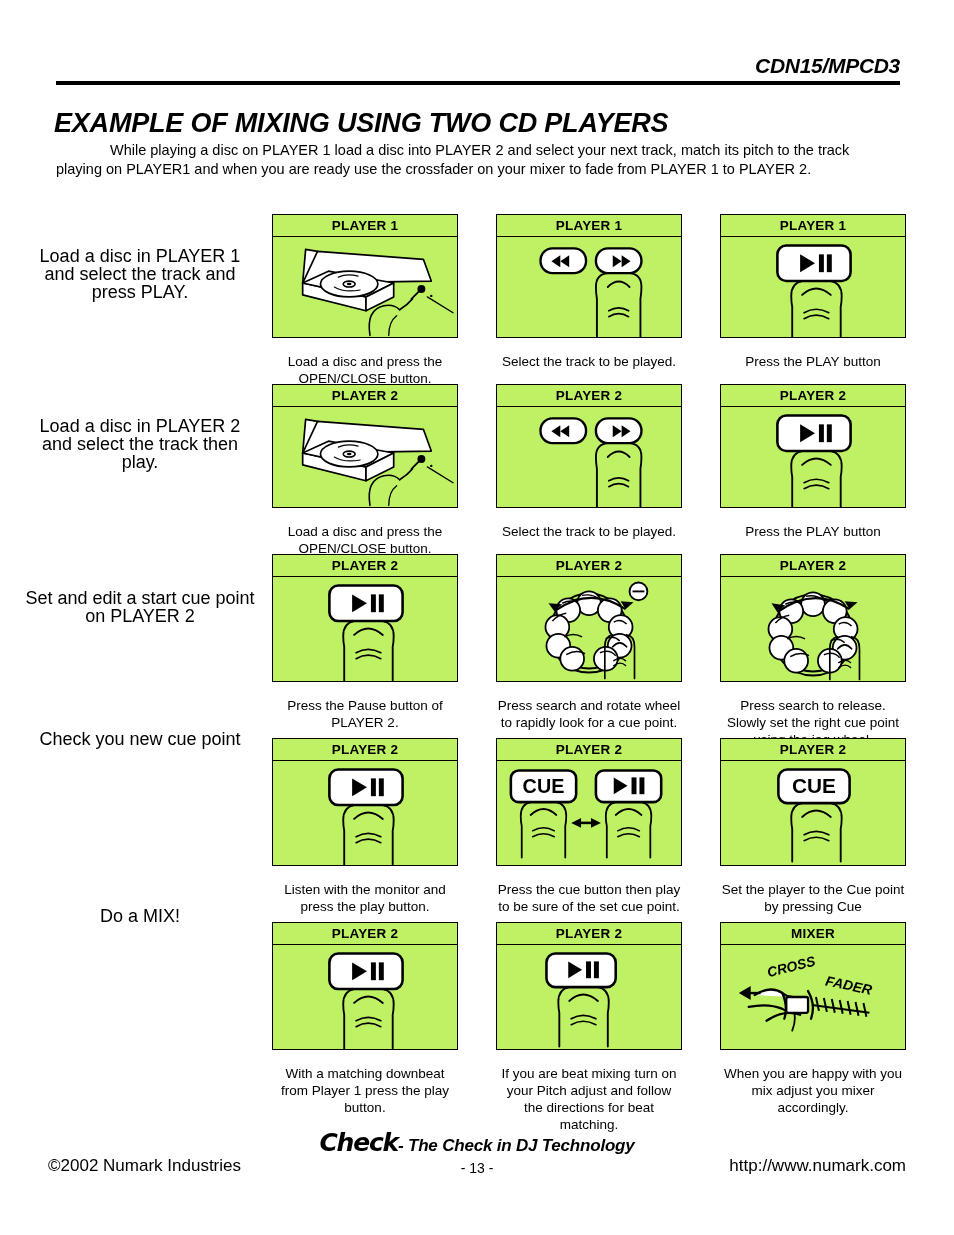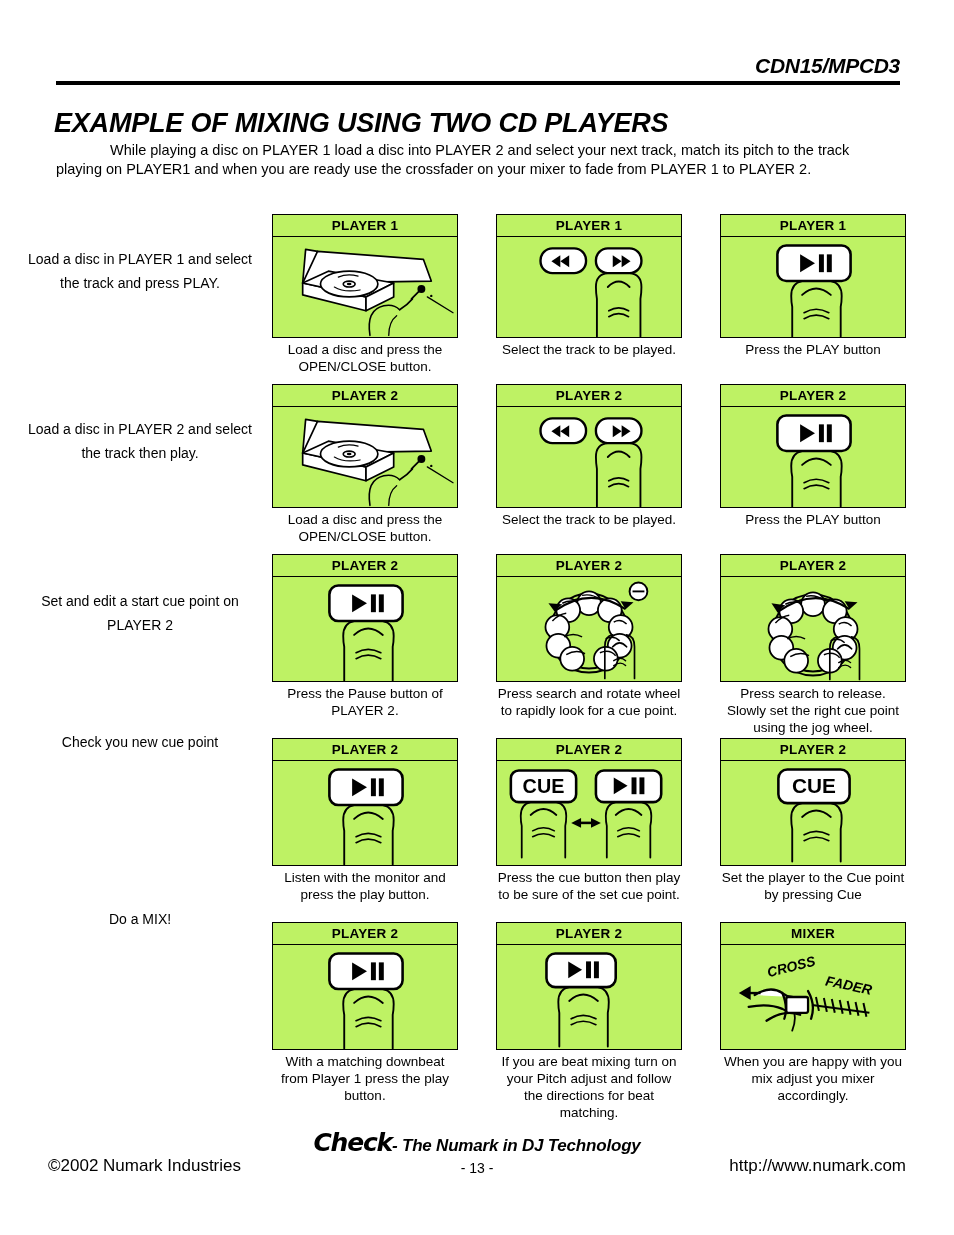--- a/index.html
+++ b/index.html
@@ -69,22 +69,22 @@
     width: 954px;
   }
   .row {
     position: relative;
     width: 954px;
   }
   .row-desc {
     position: absolute;
     width: 232px;
     text-align: center;
-    font-size: 14px;
-    line-height: 24px;
+    font-size: 18px;
+    line-height: 18px;
   }
   .cell {
     position: absolute;
     width: 186px;
   }
   .panel {
     border: 1.6px solid #000;
     background: #bef264;
   }
   .panel-title {
@@ -98,21 +98,21 @@
   .panel-art {
     position: relative;
     height: 100px;
     overflow: hidden;
   }
   .panel-art.tall { height: 104px; text-align: right; }
   .caption {
     text-align: center;
     font-size: 13.5px;
     line-height: 17px;
-    margin-top: 3px;
+    margin-top: 15px;
   }
 
   
   .art-svg { display: block; width: 100%; height: 100%; }
 
   
   .brandline {
     position: absolute;
     left: 0;
     top: 1128px;
@@ -629,19 +629,19 @@
             </svg>
           </div>
         </div>
         <div class="caption">When you are happy with you mix adjust you mixer accordingly.</div>
       </div>
     </div>
 
   </div>
 
   <div class="brandline">
-    <span class="brand-numark">Check</span><span class="brand-tag">- The Numark in DJ Technology</span>
+    <span class="brand-numark">Check</span><span class="brand-tag">- The Check in DJ Technology</span>
   </div>
   <div class="footer-left">©2002 Numark Industries</div>
   <div class="footer-center">- 13 -</div>
   <div class="footer-right">http://www.numark.com</div>
 
 </div>
 
 </body></html>

